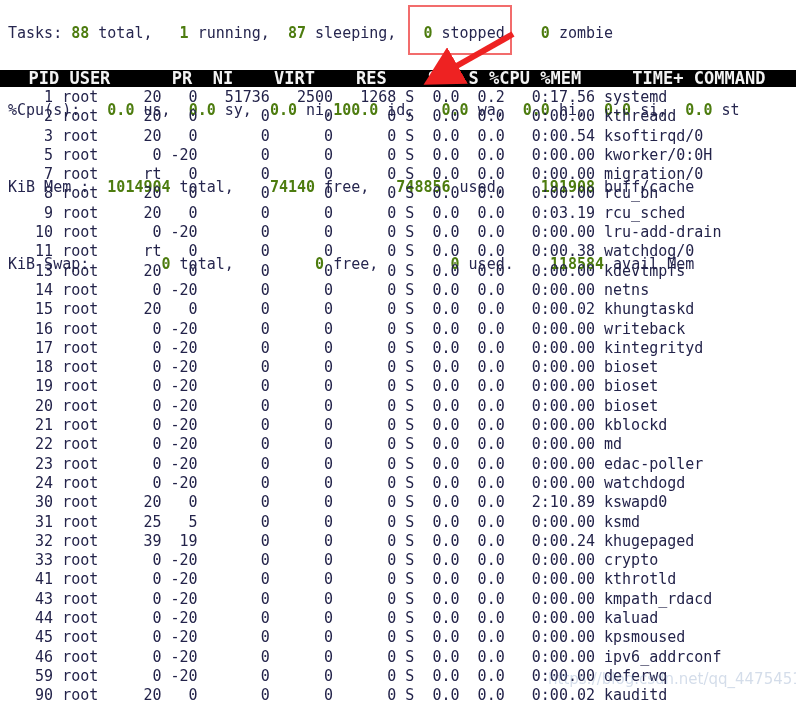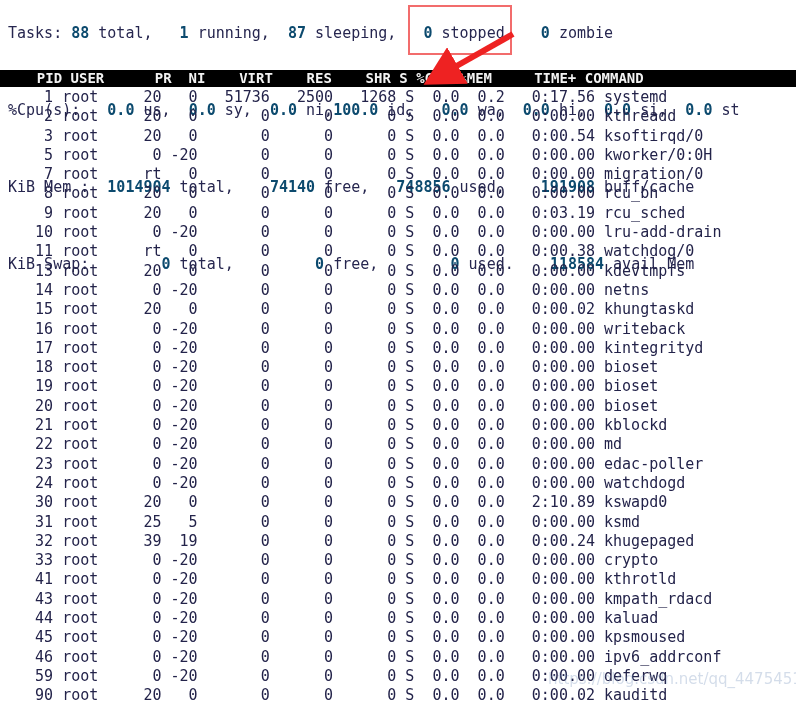--- a/index.html
+++ b/index.html
@@ -26,41 +26,41 @@
     position: absolute;
     left: 8px;
     top: -15px;
     white-space: pre;
   }
   #summary .sline {
     height: 19.3px;
     white-space: pre;
     letter-spacing: 0px;
   }
-  .bold { font-weight: bold; color: #0c4a6e; }
+  .bold { font-weight: bold; color: #4d7c0f; }
   .lbl  { font-weight: normal; color: #26264f; }
 
   
   #thead {
     position: absolute;
     left: 0px;
     top: 70px;
     width: 796px;
     height: 17px;
     background: #000000;
   }
   #thead .htext {
     position: absolute;
-    left: 20px;
+    left: 8px;
     top: 0px;
     white-space: pre;
     color: #f2f2f2;
     font-weight: bold;
     line-height: 17px;
-    font-size: 14px;
+    font-size: 17px;
   }
 
   
   #rows {
     position: absolute;
     left: 8px;
     top: 88px;
     width: 800px;
     white-space: pre;
   }

